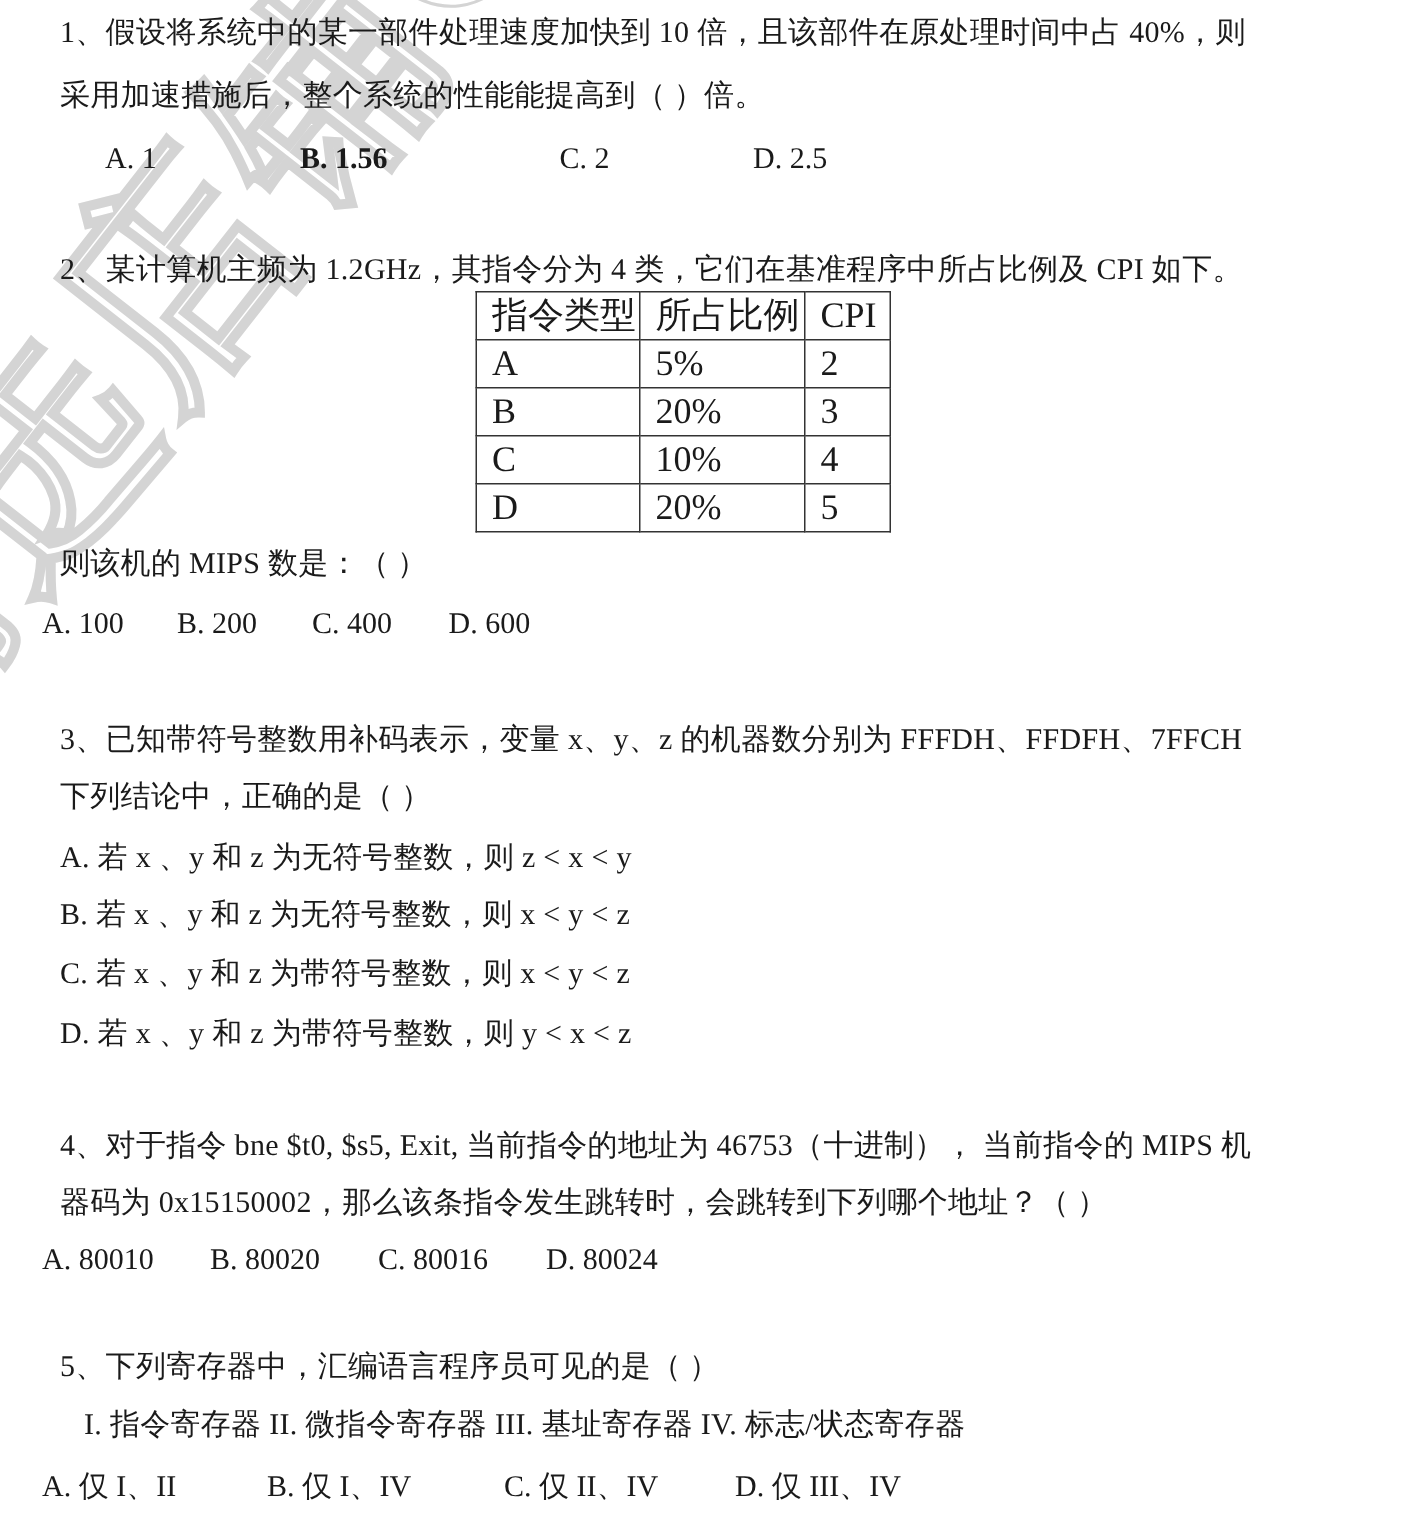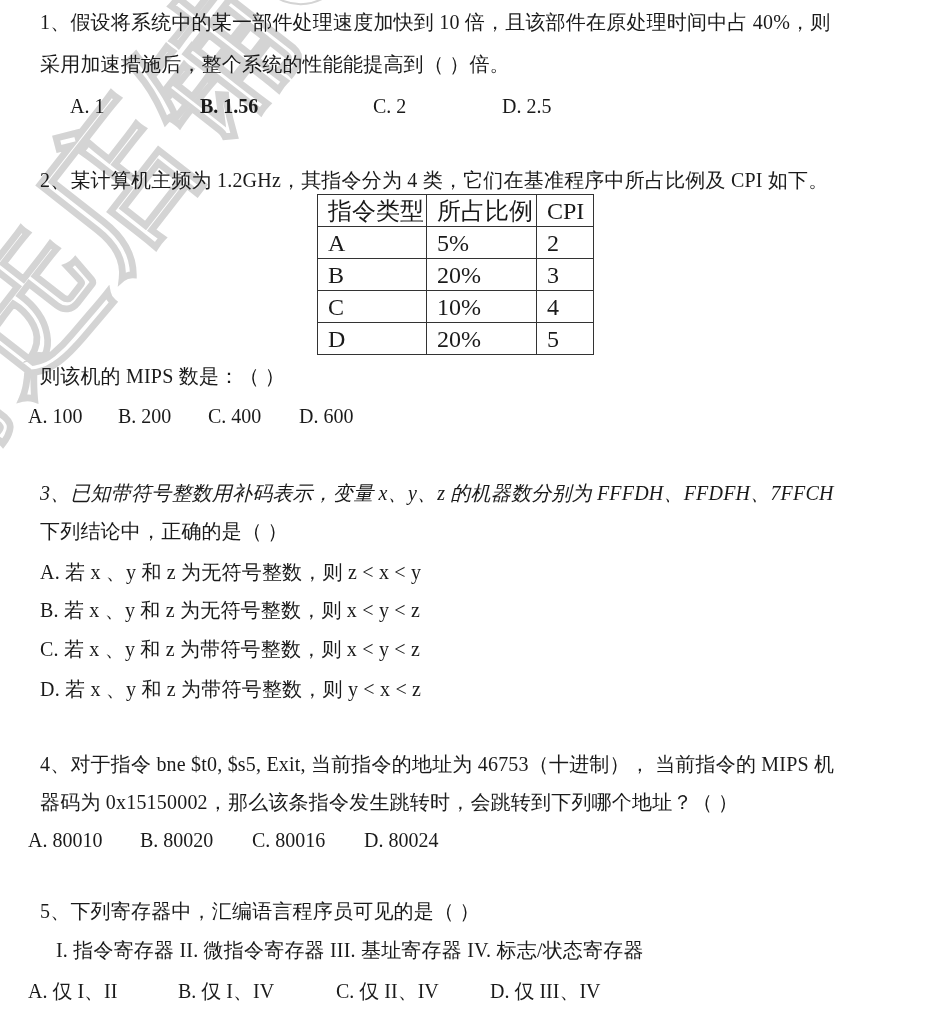--- a/index.html
+++ b/index.html
@@ -131,21 +131,21 @@
     <div class="line" style="top:364px;">则该机的 MIPS 数是：（ ）</div>
     <div class="opt-row" style="left:0; top:404px; width:943px;">
       <span class="opt" style="left:28px;">A. 100</span>
       <span class="opt" style="left:118px;">B. 200</span>
       <span class="opt" style="left:208px;">C. 400</span>
       <span class="opt" style="left:299px;">D. 600</span>
     </div>
   </div>
 
   <div>
-    <div class="line" style="top:481px;font-style:italic;">3、已知带符号整数用补码表示，变量 x、y、z 的机器数分别为 FFFDH、FFDFH、7FFCH</div>
+    <div class="line" style="top:481px;">3、已知带符号整数用补码表示，变量 x、y、z 的机器数分别为 FFFDH、FFDFH、7FFCH</div>
     <div class="line" style="top:519px;">下列结论中，正确的是（ ）</div>
     <div class="line" style="top:560px;">A.  若 x 、y 和  z 为无符号整数，则 z &lt; x &lt; y</div>
     <div class="line" style="top:598px;">B.  若 x 、y 和  z 为无符号整数，则 x &lt; y &lt; z</div>
     <div class="line" style="top:637px;">C.  若 x 、y 和  z 为带符号整数，则 x &lt; y &lt; z</div>
     <div class="line" style="top:677px;">D.  若 x 、y 和  z 为带符号整数，则 y &lt; x &lt; z</div>
   </div>
 
   <div>
     <div class="line" style="top:752px;">4、对于指令  bne $t0, $s5, Exit,  当前指令的地址为 46753（十进制），  当前指令的 MIPS 机</div>
     <div class="line" style="top:790px;">器码为 0x15150002，那么该条指令发生跳转时，会跳转到下列哪个地址？（ ）</div>

